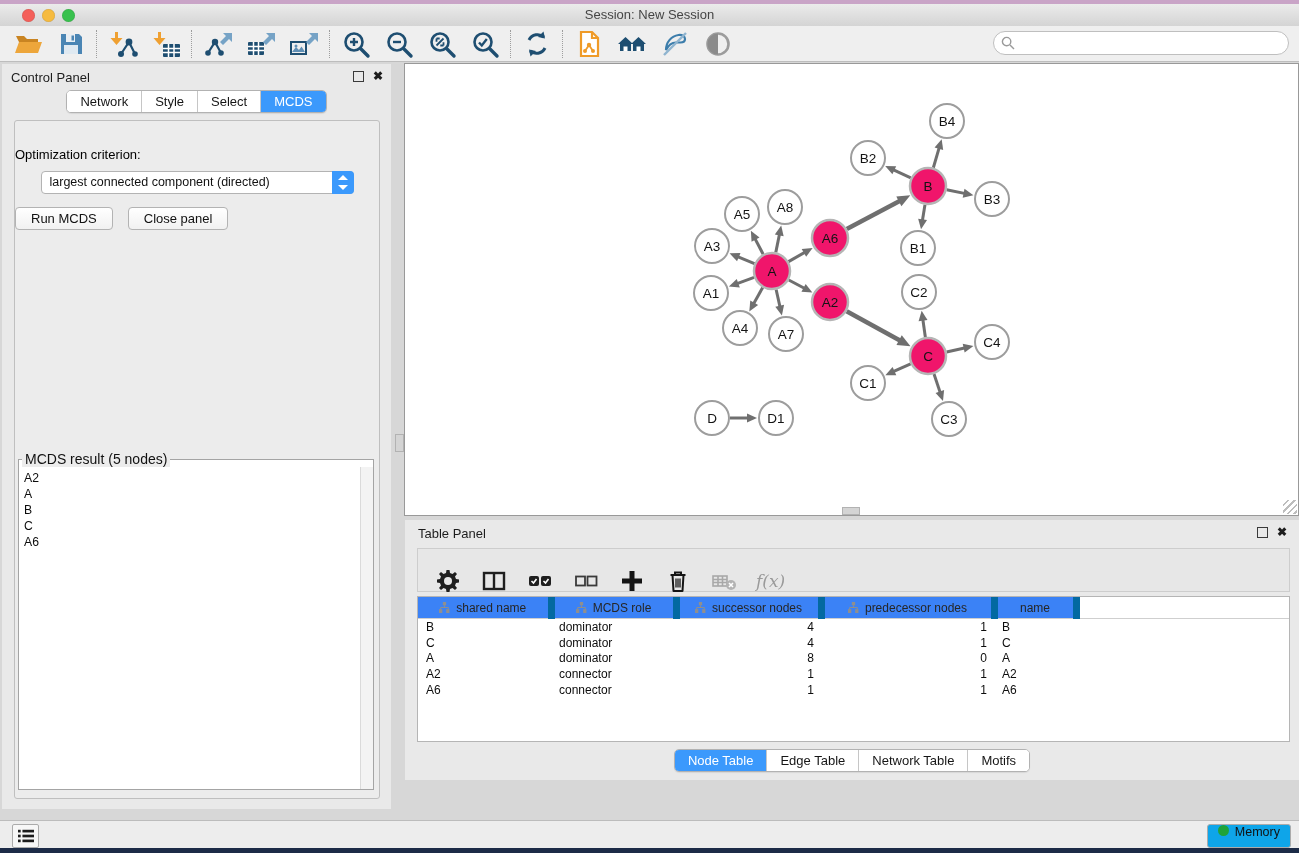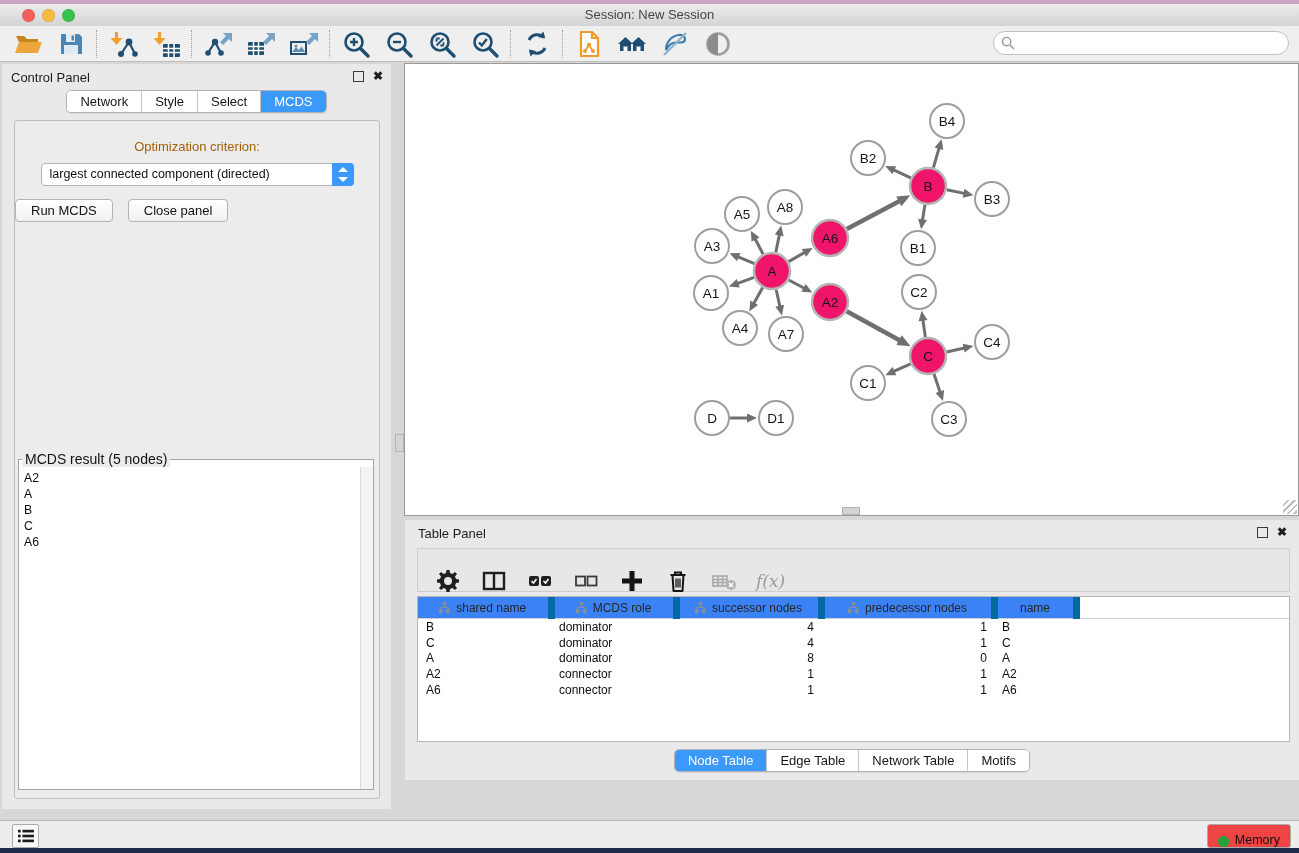--- a/index.html
+++ b/index.html
@@ -34,21 +34,21 @@
   .float-box{width:9px;height:9px;border:1.5px solid #3a3a3a;display:inline-block;}
   .close-x{font-size:12px;color:#1d1d1d;font-weight:bold;line-height:12px;}
   .seg-tabs{display:flex;justify-content:center;}
   .seg-wrap{display:inline-flex;border:1px solid #b2b2b2;border-radius:5px;overflow:hidden;background:#fff;
     box-shadow:0 1px 1px rgba(0,0,0,.08);}
   .seg-tab{padding:3px 13px;font-size:13px;color:#161616;background:#fff;border-left:1px solid #c6c6c6;cursor:default;}
   .seg-tab:first-child{border-left:none;}
   .seg-tab.selected{background:#3b99fc;color:#fff;}
   #cp-content{position:absolute;left:12px;right:11px;top:56px;bottom:10px;background:#ececec;
     border:1px solid #bfbfbf;border-radius:3px;}
-  #opt-label{text-align:center;margin-top:18px;font-size:13px;color:#a16207;}
+  #opt-label{text-align:left;margin-top:26px;font-size:13px;color:#000000;}
   #dropdown{position:relative;margin:9px auto 0 auto;width:313px;height:23px;background:#fff;
     border:1px solid #b3b3b3;border-radius:4px;box-sizing:border-box;}
   #dropdown-value{position:absolute;left:8px;top:3px;font-size:12.5px;color:#111;white-space:nowrap;}
   #dropdown-stepper{position:absolute;right:-1px;top:-1px;width:22px;height:23px;background:#3b99fc;
     border-radius:0 4px 4px 0;}
   .chev{position:absolute;left:6px;width:0;height:0;border-left:5px solid transparent;border-right:5px solid transparent;}
   .chev.up{top:4px;border-bottom:5px solid #fff;}
   .chev.down{bottom:4px;border-top:5px solid #fff;}
   #btn-row{display:flex;justify-content:flex-start;gap:15px;margin-top:13px;}
   .push-btn{font-family:"Liberation Sans",sans-serif;font-size:13px;color:#111;
@@ -87,22 +87,22 @@
     font-weight:normal;font-size:12px;color:#262626;text-align:center;padding:0;white-space:nowrap;}
   #node-table th.filler{background:#fff;border-right:none;}
   #node-table th .tree-ic{display:inline-block;vertical-align:-1px;margin-right:6px;}
   #node-table td{height:15.7px;padding:0 8px;white-space:nowrap;}
   #node-table td.num{text-align:right;padding-right:7px;}
   
   #statusbar{position:absolute;left:0;top:820px;width:1299px;height:28px;background:#ededed;
     border-top:1px solid #bcbcbc;box-sizing:border-box;}
   #list-btn{position:absolute;left:12px;top:3px;width:25px;height:22px;background:#f7f7f7;
     border:1px solid #ababab;border-radius:2px;display:flex;align-items:center;justify-content:center;}
-  #memory-btn{position:absolute;right:8px;top:3px;height:22px;background:#ef4444;border:1px solid #ababab;
-    border-radius:3px;display:flex;align-items:flex-end;padding:0 10px;font-size:12.5px;color:#111;}
+  #memory-btn{position:absolute;right:8px;top:3px;height:22px;background:#0ea5e9;border:1px solid #ababab;
+    border-radius:3px;display:flex;align-items:flex-start;padding:0 10px;font-size:12.5px;color:#111;}
   #memory-dot{width:11px;height:11px;border-radius:50%;background:#1fa33a;margin-right:6px;}
   #tp-tabs-row{position:absolute;left:0;right:0;bottom:8px;display:flex;justify-content:center;}
 </style>
 </head>
 <body>
 
 <div id="screen">
   <div id="desktop-top"></div>
 
   <div id="titlebar">

